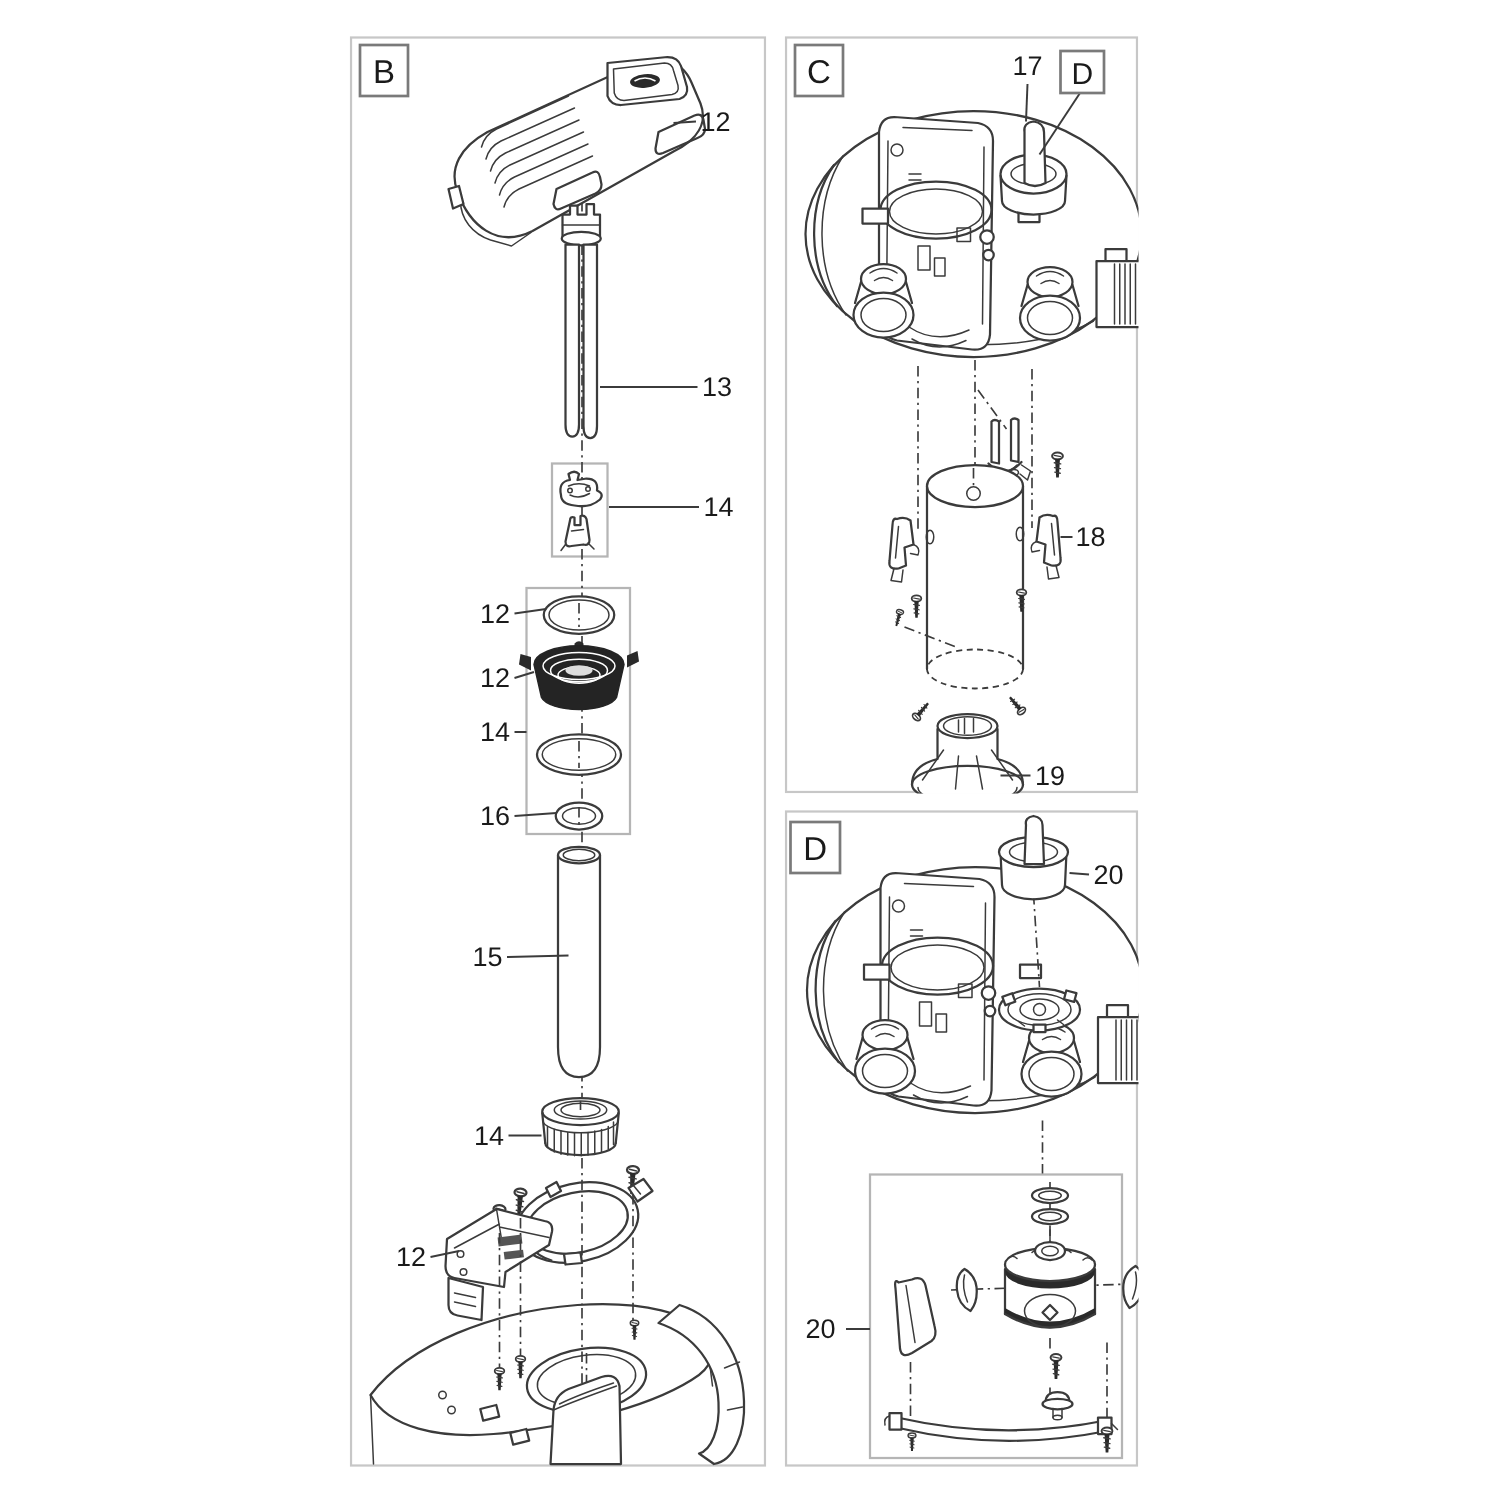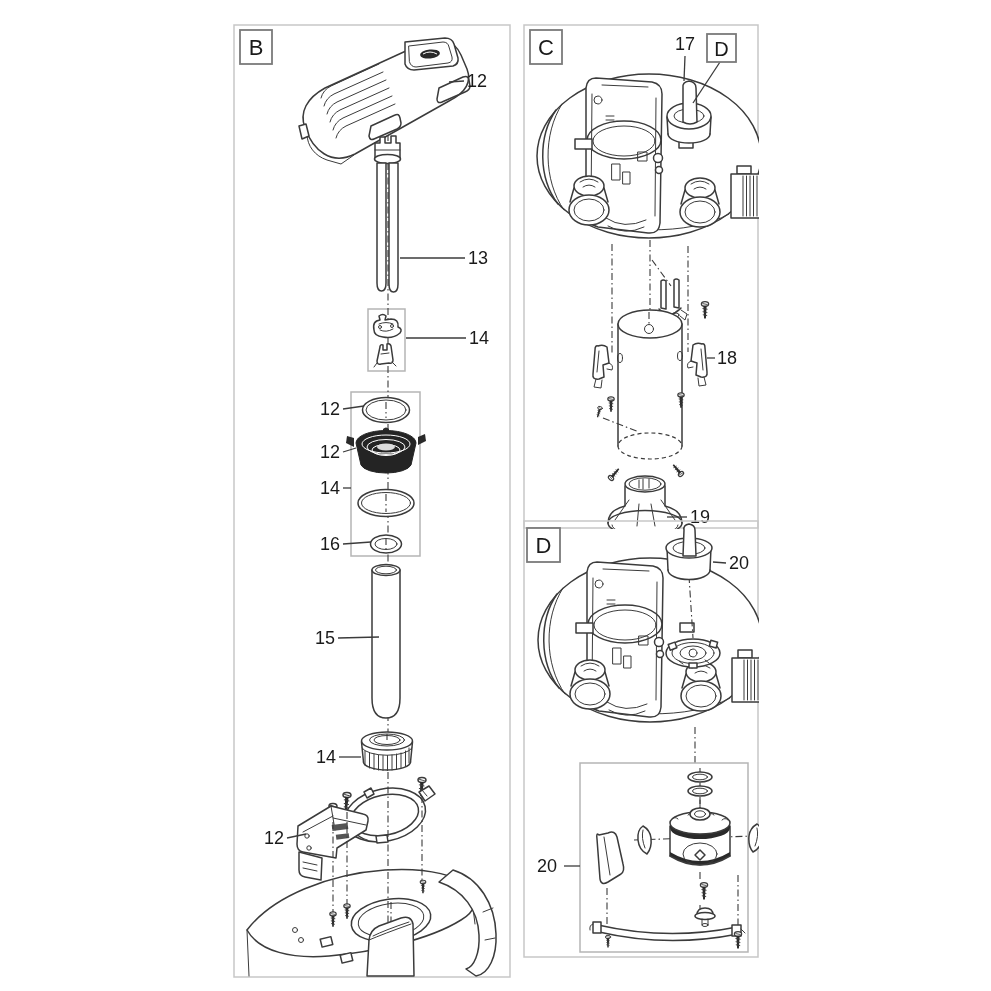--- a/index.html
+++ b/index.html
@@ -317,21 +317,21 @@
     <path class="lead" d="M 197,38 L 170,79"></path>
     <rect x="184" y="10" width="29" height="28" class="lbox"></rect>
     <text class="plabel" x="198.5" y="32" text-anchor="middle" style="font-size:20px;">D</text>
   </g>
 
   <rect x="7" y="6" width="32" height="34" class="lbox"></rect>
   <text class="plabel" x="23" y="31" text-anchor="middle">C</text>
 </svg>
 </div>
 
-<div class="panel" style="left:523px;top:520px;width:236px;height:376px;">
+<div class="panel" style="left:523px;top:540px;width:236px;height:376px;">
 <svg width="236" height="438" viewBox="0 0 236 438">
   <rect x="1" y="1" width="234" height="436" class="pborder"></rect>
 
   <use href="#lidbase" transform="translate(127,120)"></use>
 
   <path class="dash" d="M 166,56 L 170,118"></path>
 
   <g transform="translate(170,133)">
     <ellipse cx="0" cy="0" rx="27" ry="14" class="fw"></ellipse>
     <ellipse cx="0" cy="0" rx="21" ry="10.5" class="ln thin"></ellipse>

